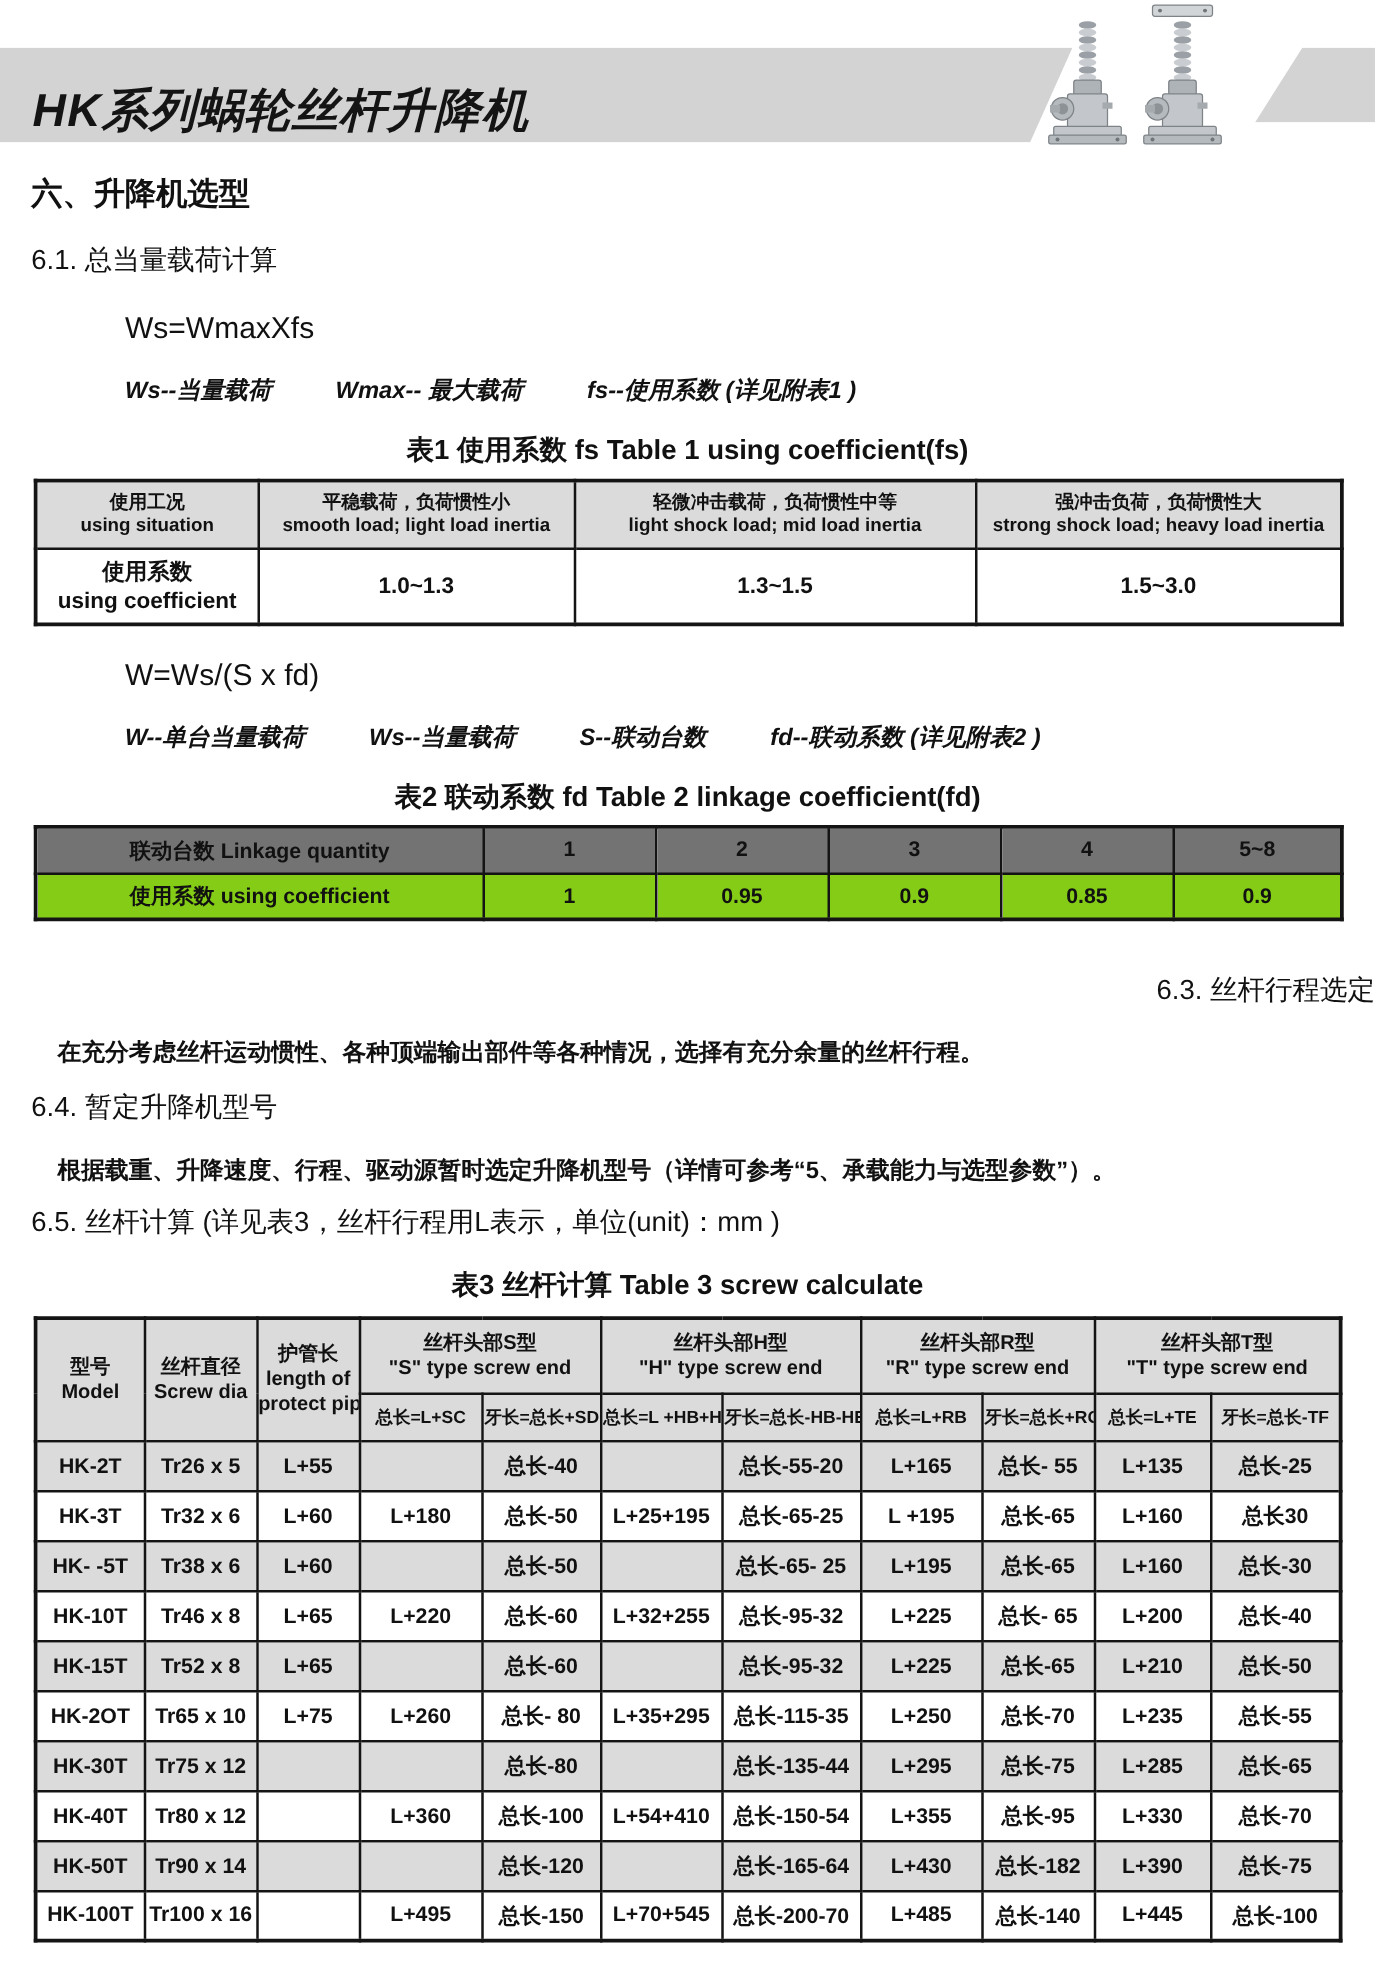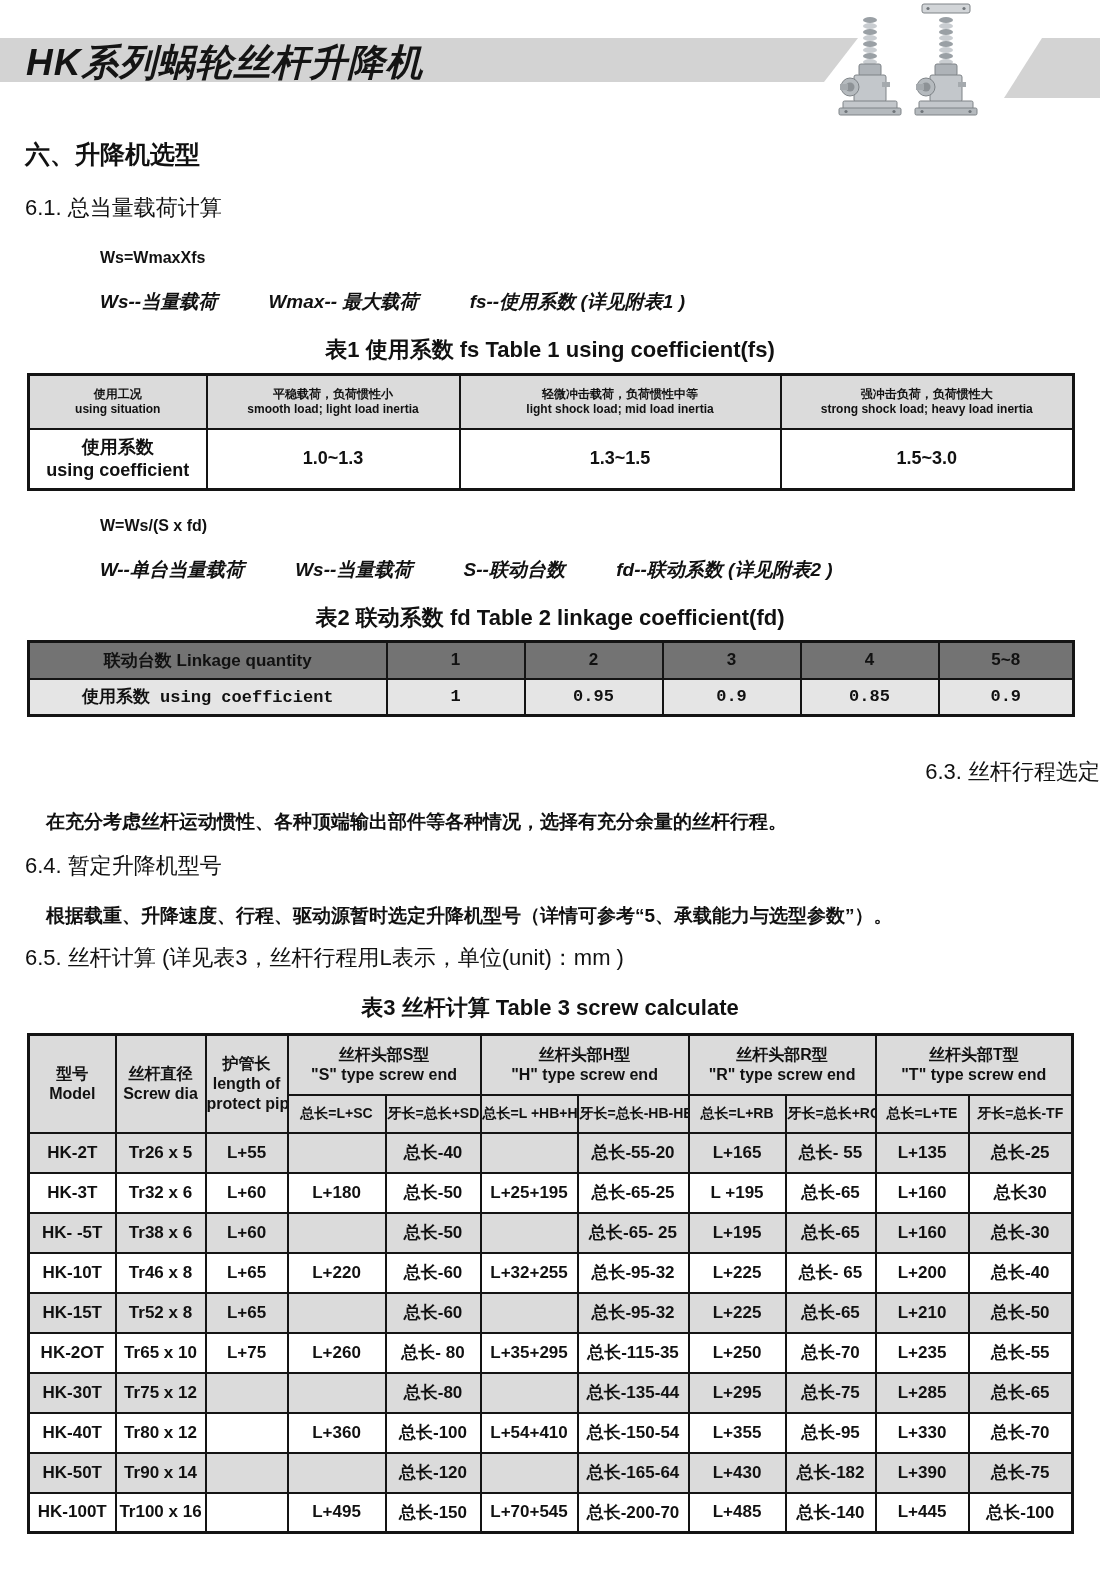--- a/index.html
+++ b/index.html
@@ -4,24 +4,24 @@
 <style>
   * { margin:0; padding:0; box-sizing:border-box; }
   html,body { background:#ffffff; }
   body {
     width:1100px; height:1583px;
     font-family:"Liberation Sans","DejaVu Sans",sans-serif;
     color:#111; position:relative; overflow:hidden;
   }
   
   .banner {
-    position:absolute; top:38px; left:0; width:858px; height:44px;
+    position:absolute; top:38px; left:0; width:858px; height:76px;
     background:#d3d3d3;
     clip-path:polygon(0 0,100% 0,calc(100% - 34px) 100%,0 100%);
-    display:flex; align-items:flex-start;
+    display:flex; align-items:flex-end;
   }
   .banner-title {
     font-size:37px; font-weight:bold; font-style:italic;
     padding-left:26px; letter-spacing:1px; color:#141414;
   }
   .banner-right {
     position:absolute; top:38px; right:0; width:96px; height:60px;
     background:#d3d3d3;
     clip-path:polygon(38px 0,100% 0,100% 100%,0 100%);
   }
@@ -29,44 +29,44 @@
   
   .content { position:absolute; top:0; left:0; width:1100px; }
   .spacer-top { height:138px; }
   .section-title { font-size:25px; font-weight:bold; margin:0 0 0 25px; }
   .h2 { font-size:22px; font-weight:normal; margin-left:25px; }
   .h61 { margin-top:22px; }
   .h62 { margin-top:36px; }
   .h63 { margin-top:40px;text-align:right; }
   .h64 { margin-top:16px; }
   .h65 { margin-top:14px; }
-  .formula { font-size:16px; font-weight:bold; margin:26px 0 0 100px; }
+  .formula { font-size:24px; font-weight:normal; margin:26px 0 0 100px; }
   .legend { font-size:19px; font-weight:bold; margin:22px 0 0 100px;font-style:italic; }
   .legend span { margin-right:46px; }
   .para { font-size:19px; font-weight:bold; margin:22px 0 0 46px; }
   .tcaption { font-size:22px; font-weight:bold; text-align:center; margin-top:20px; }
   
   table { border-collapse:collapse; table-layout:fixed; margin-left:27px; }
   th, td {
     border:2px solid #141414; text-align:center; vertical-align:middle;
     font-weight:bold; overflow:hidden; white-space:nowrap;
   }
   .t1, .t2, .t3 { border:3px solid #141414; }
   .hdr { background:#dbdbdb; }
   .zh { display:block; line-height:1.25; }
   .en { display:block; line-height:1.25; }
   
   .t1 { width:1045px; margin-top:8px; }
-  .t1 th { height:54px; font-size:12px; }
+  .t1 th { height:54px; font-size:15px; }
   .t1 td { height:61px; font-size:18px; background:#fff; }
   
   .t2 { width:1045px; margin-top:7px; }
   .t2 th, .t2 td { height:37px; font-size:17px; }
   .t2 tr:first-child { background:#737373; }
-  .t2 tr:last-child { background:#e5e5e5;font-family:Liberation Mono, monospace; }
+  .t2 tr:last-child { background:#84cc16; }
   
   .t3 { width:1045px; margin-top:10px; }
   .t3 thead th { background:#dbdbdb; }
   .t3 .grp th { height:60px; font-size:16px; }
   .t3 .sub th { height:38px; font-size:14px; padding:0 1px; }
   .t3 .mergecell { font-size:17px; }
   .t3 .l3 { font-size:16px; line-height:1.2; }
   .t3 tbody td { height:40px; font-size:17px; background:#fff; }
   .t3 tbody tr:nth-child(odd) td { background:#dbdbdb; }
 </style>

